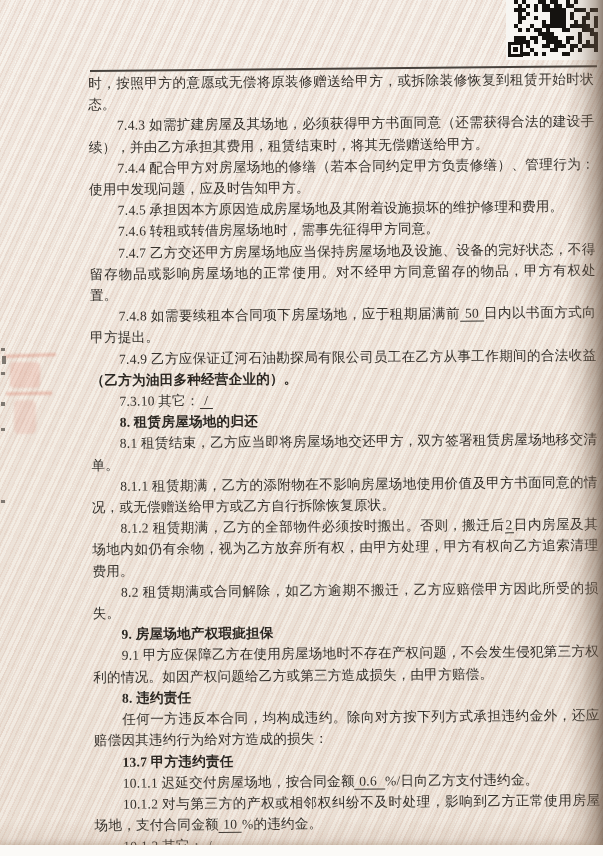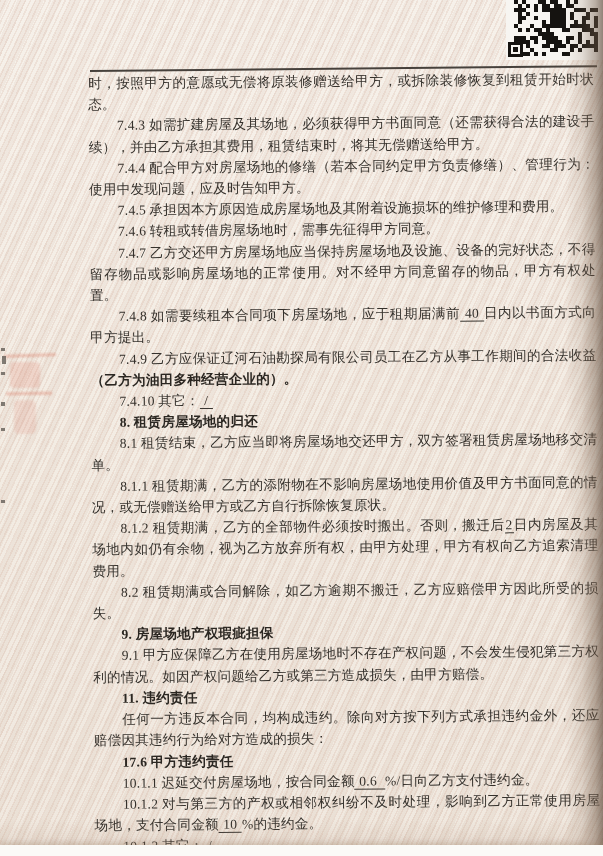--- a/index.html
+++ b/index.html
@@ -259,33 +259,33 @@
   <div class="qr-finder"></div>
 </div>
 
 <div class="text-col">
     <p class="para"><span>时，按照甲方的意愿或无偿将原装修赠送给甲方，或拆除装修恢复到租赁开始时状态。</span></p>
     <p class="para indent"><span>7.4.3 如需扩建房屋及其场地，必须获得甲方书面同意（还需获得合法的建设手续），并由乙方承担其费用，租赁结束时，将其无偿赠送给甲方。</span></p>
     <p class="para indent"><span>7.4.4 配合甲方对房屋场地的修缮（若本合同约定甲方负责修缮）、管理行为：使用中发现问题，应及时告知甲方。</span></p>
     <p class="para indent"><span>7.4.5 承担因本方原因造成房屋场地及其附着设施损坏的维护修理和费用。</span></p>
     <p class="para indent"><span>7.4.6 转租或转借房屋场地时，需事先征得甲方同意。</span></p>
     <p class="para indent"><span>7.4.7 乙方交还甲方房屋场地应当保持房屋场地及设施、设备的完好状态，不得留存物品或影响房屋场地的正常使用。对不经甲方同意留存的物品，甲方有权处置。</span></p>
-    <p class="para indent"><span>7.4.8 如需要续租本合同项下房屋场地，应于租期届满前</span><span class="u"> 40 </span><span>日内以书面方式向甲方提出。</span></p>
+    <p class="para indent"><span>7.4.8 如需要续租本合同项下房屋场地，应于租期届满前</span><span class="u"> 50 </span><span>日内以书面方式向甲方提出。</span></p>
     <p class="para indent"><span>7.4.9 乙方应保证辽河石油勘探局有限公司员工在乙方从事工作期间的合法收益</span><span class="b">（乙方为油田多种经营企业的）。</span></p>
-    <p class="para indent"><span>7.4.10 其它：</span><span class="u"> / </span></p>
+    <p class="para indent"><span>7.3.10 其它：</span><span class="u"> / </span></p>
     <p class="para indent bold"><span>8.  租赁房屋场地的归还</span></p>
     <p class="para indent"><span>8.1 租赁结束，乙方应当即将房屋场地交还甲方，双方签署租赁房屋场地移交清单。</span></p>
     <p class="para indent"><span>8.1.1 租赁期满，乙方的添附物在不影响房屋场地使用价值及甲方书面同意的情况，或无偿赠送给甲方或乙方自行拆除恢复原状。</span></p>
     <p class="para indent"><span>8.1.2 租赁期满，乙方的全部物件必须按时搬出。否则，搬迁后</span><span class="u">2</span><span>日内房屋及其场地内如仍有余物，视为乙方放弃所有权，由甲方处理，甲方有权向乙方追索清理费用。</span></p>
     <p class="para indent"><span>8.2 租赁期满或合同解除，如乙方逾期不搬迁，乙方应赔偿甲方因此所受的损失。</span></p>
     <p class="para indent bold"><span>9. 房屋场地产权瑕疵担保</span></p>
     <p class="para indent"><span>9.1 甲方应保障乙方在使用房屋场地时不存在产权问题，不会发生侵犯第三方权利的情况。如因产权问题给乙方或第三方造成损失，由甲方赔偿。</span></p>
-    <p class="para indent bold"><span>11. 违约责任</span></p>
+    <p class="para indent bold"><span>8. 违约责任</span></p>
     <p class="para indent"><span>任何一方违反本合同，均构成违约。除向对方按下列方式承担违约金外，还应赔偿因其违约行为给对方造成的损失：</span></p>
-    <p class="para indent bold"><span>17.6 甲方违约责任</span></p>
+    <p class="para indent bold"><span>13.7 甲方违约责任</span></p>
     <p class="para indent"><span>10.1.1 迟延交付房屋场地，按合同金额</span><span class="u"> 0.6  </span><span>%/日向乙方支付违约金。</span></p>
     <p class="para indent"><span>10.1.2 对与第三方的产权或相邻权纠纷不及时处理，影响到乙方正常使用房屋场地，支付合同金额</span><span class="u"> 10 </span><span>%的违约金。</span></p>
     <p class="para indent"><span>10.1.3 其它：</span><span class="u"> / </span></p>
     <p class="para indent bold"></p>
   </div>
 
 <div class="right-edge"></div>
 <div class="bottom-shade"></div>
 <div class="bottom-strip"></div>
 

